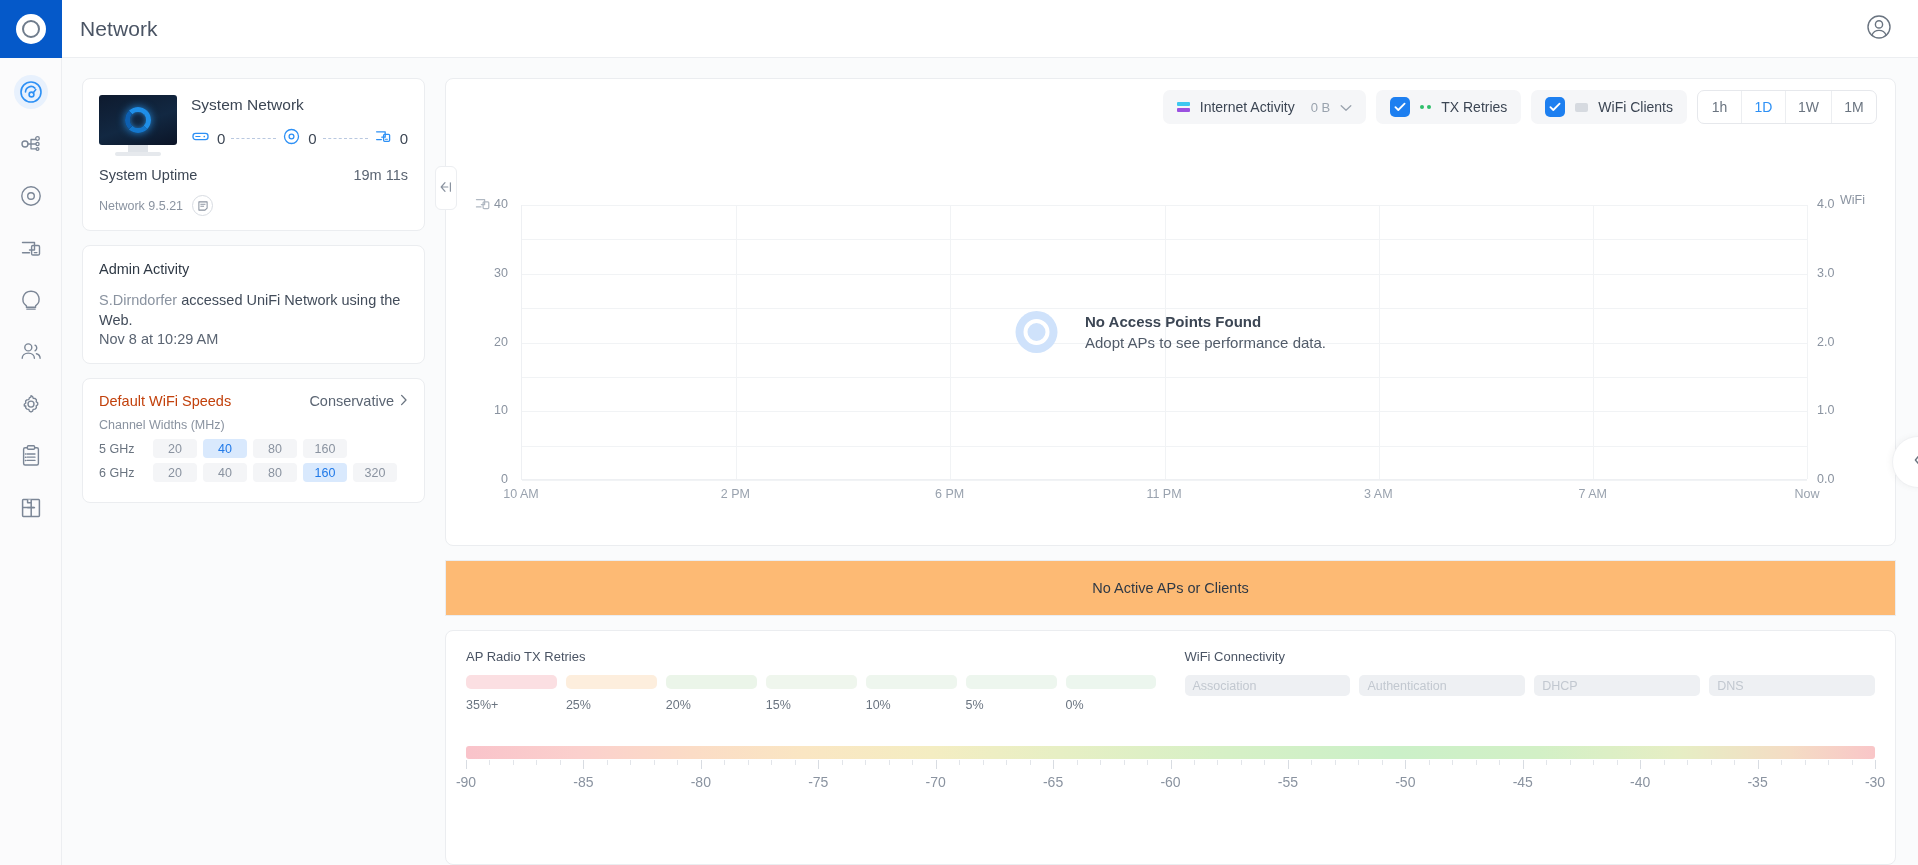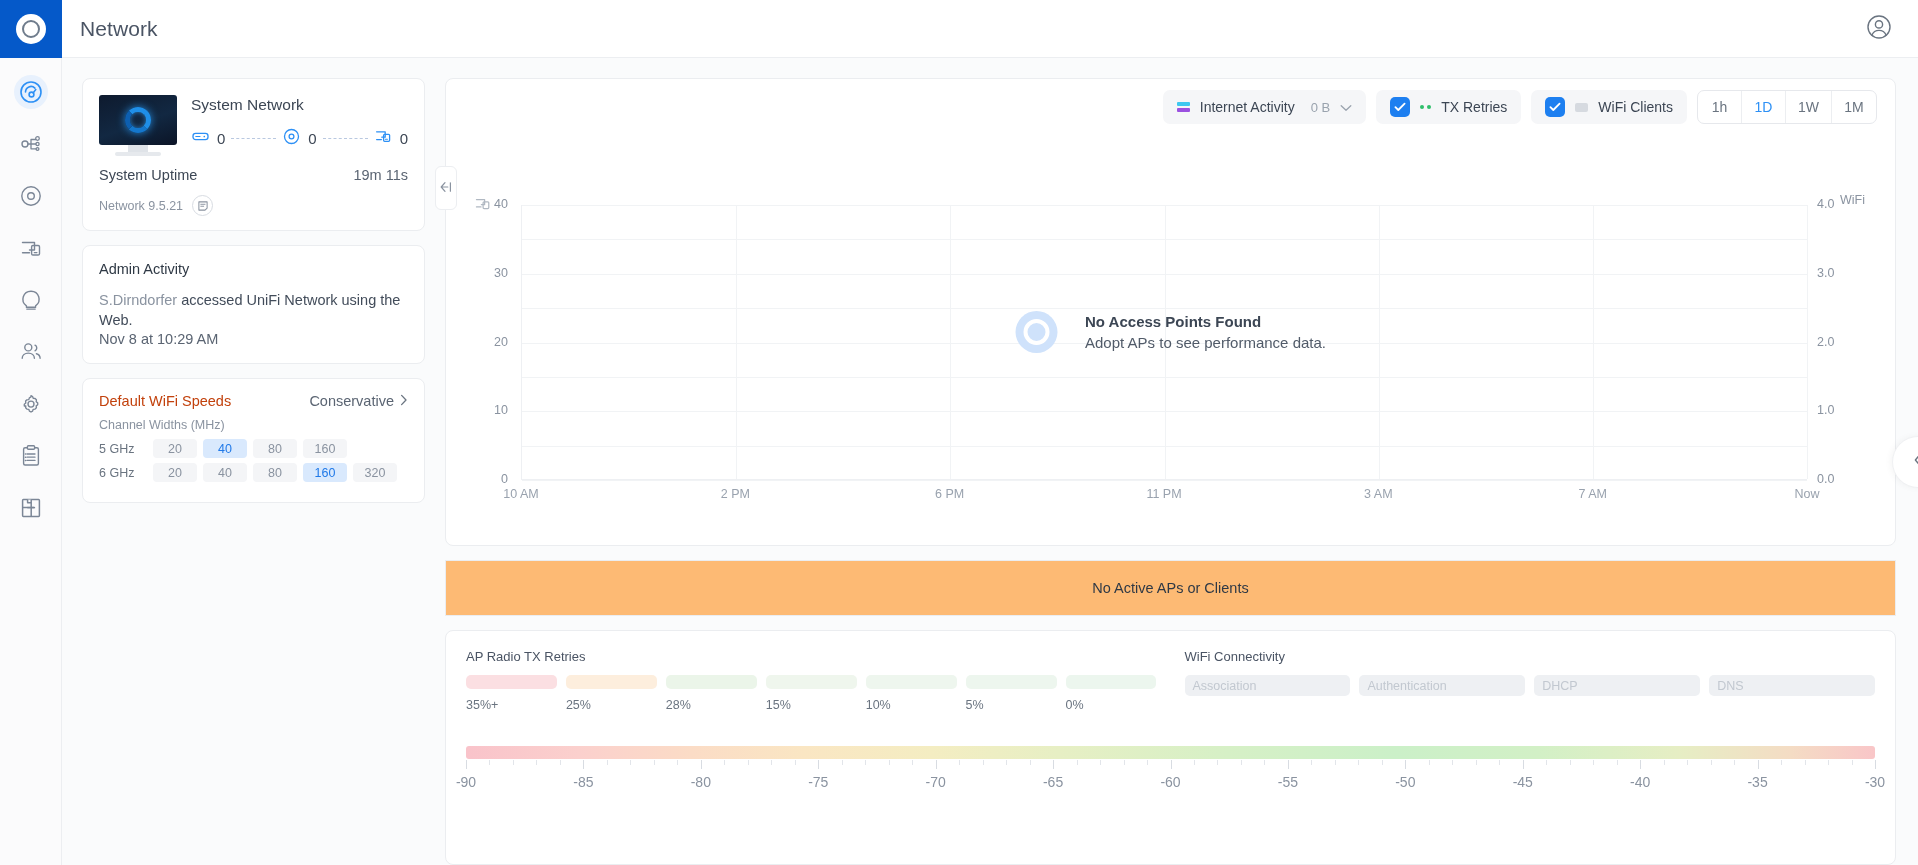--- a/index.html
+++ b/index.html
@@ -666,21 +666,21 @@
                   <div class="swatch-item">
                     <div class="swatch" style="background: rgb(251, 223, 226);"></div>
                     <div class="swatch-lab">35%+</div>
                   </div>
                   <div class="swatch-item">
                     <div class="swatch" style="background: rgb(253, 238, 221);"></div>
                     <div class="swatch-lab">25%</div>
                   </div>
                   <div class="swatch-item">
                     <div class="swatch" style="background: rgb(235, 245, 233);"></div>
-                    <div class="swatch-lab">28%</div>
+                    <div class="swatch-lab">20%</div>
                   </div>
                   <div class="swatch-item">
                     <div class="swatch" style="background: rgb(239, 246, 237);"></div>
                     <div class="swatch-lab">15%</div>
                   </div>
                   <div class="swatch-item">
                     <div class="swatch" style="background: rgb(238, 246, 238);"></div>
                     <div class="swatch-lab">10%</div>
                   </div>
                   <div class="swatch-item">

